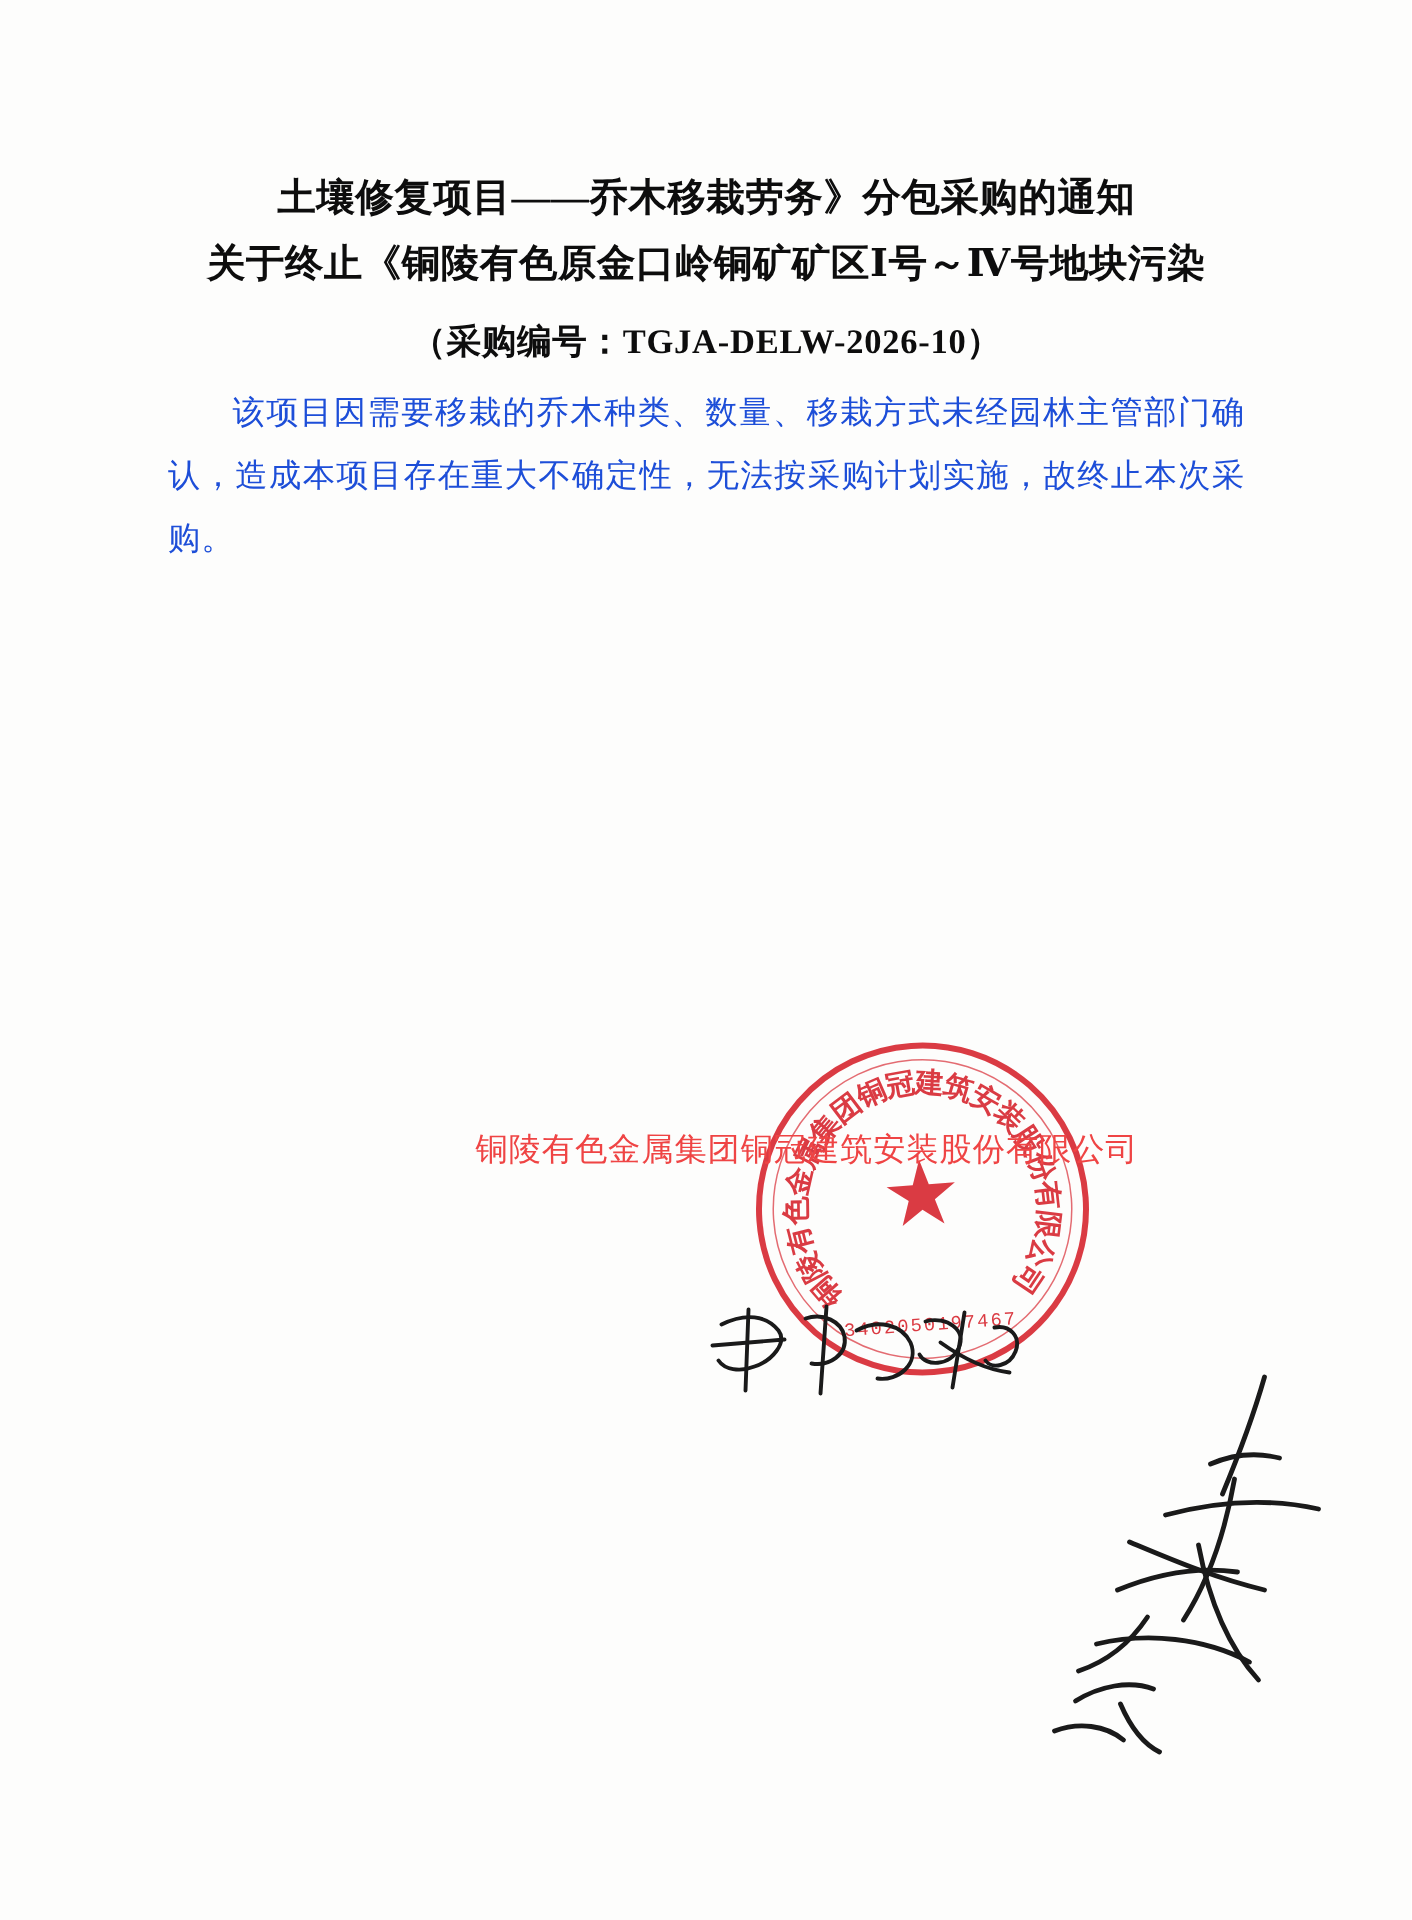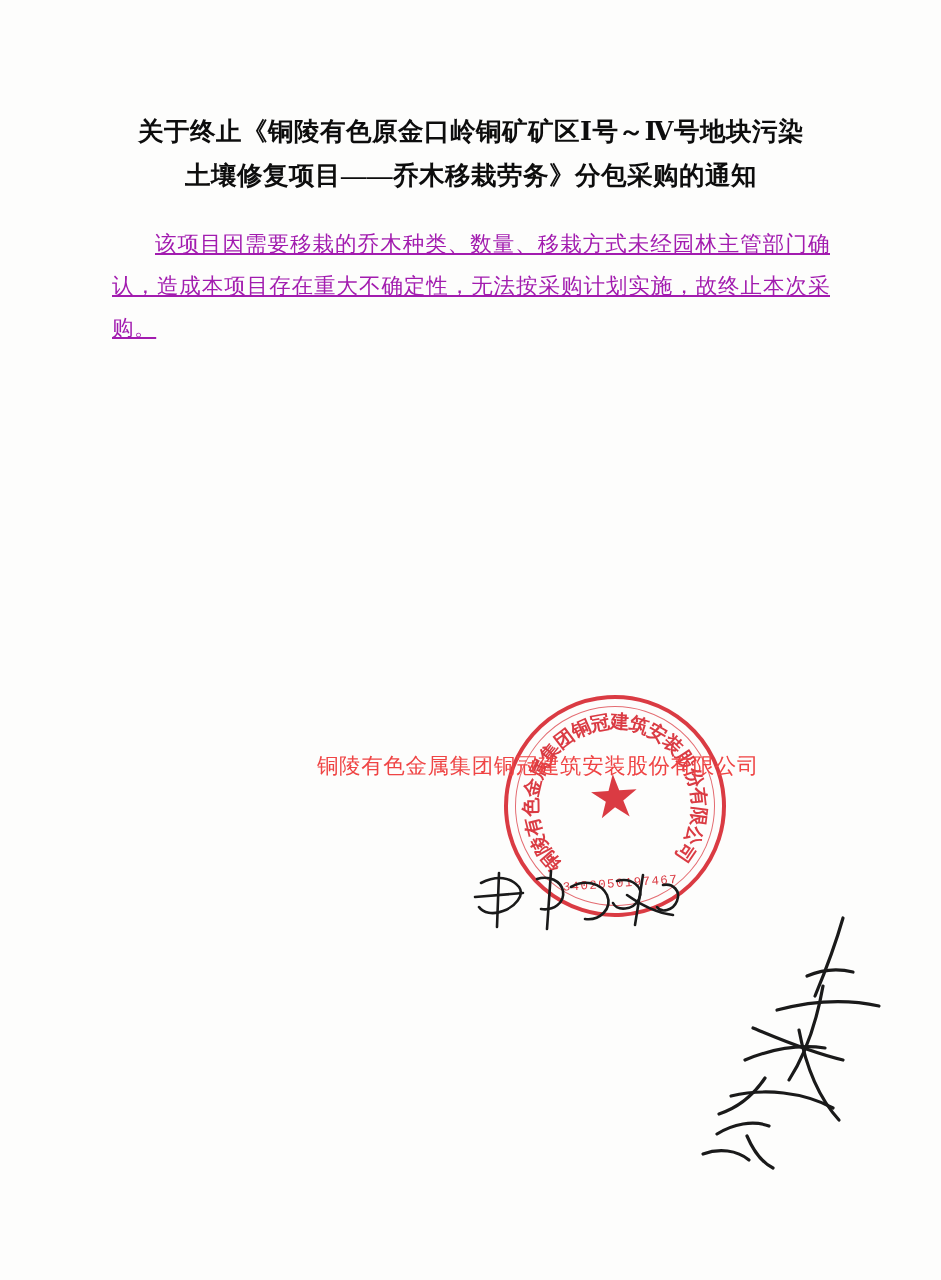--- a/index.html
+++ b/index.html
@@ -54,29 +54,28 @@
   }
 
   .salutation {
     margin-top: 30px;
     font-size: 21.5px;
     letter-spacing: 0.8px;
     color: #101010;
   }
 
   .para {
-    margin-top: 26px;
+    margin-top: 12px;
     font-size: 21.5px;
     line-height: 1.95;
     text-align: justify;
     text-justify: inter-ideograph;
     text-indent: 2em;
     letter-spacing: 0.6px;
-    color: #a21caf;
-    text-decoration: underline;
+    color: #1d4ed8;
   }
 
   .para.no-indent {
     text-indent: 0;
   }
 
   .spacer-block {
     height: 56px;
   }
 
@@ -188,24 +187,25 @@
   }
 </style>
 </head>
 <body>
 
 <div class="page">
 
   <div class="doc-body">
 
     <div class="title-block">
+      <div class="title-line l2">土壤修复项目——乔木移栽劳务》分包采购的通知</div>
       <div class="title-line l1">关于终止《铜陵有色原金口岭铜矿矿区Ⅰ号～Ⅳ号地块污染</div>
-      <div class="title-line l2">土壤修复项目——乔木移栽劳务》分包采购的通知</div>
     </div>
 
+    <div class="doc-number">（采购编号：TGJA-DELW-2026-10）</div>
 
 
     <div class="para">该项目因需要移栽的乔木种类、数量、移栽方式未经园林主管部门确认，造成本项目存在重大不确定性，无法按采购计划实施，故终止本次采购。</div>
 
     <div class="spacer-block"></div>
 
 
   </div>
 
   <div class="sign-area">

